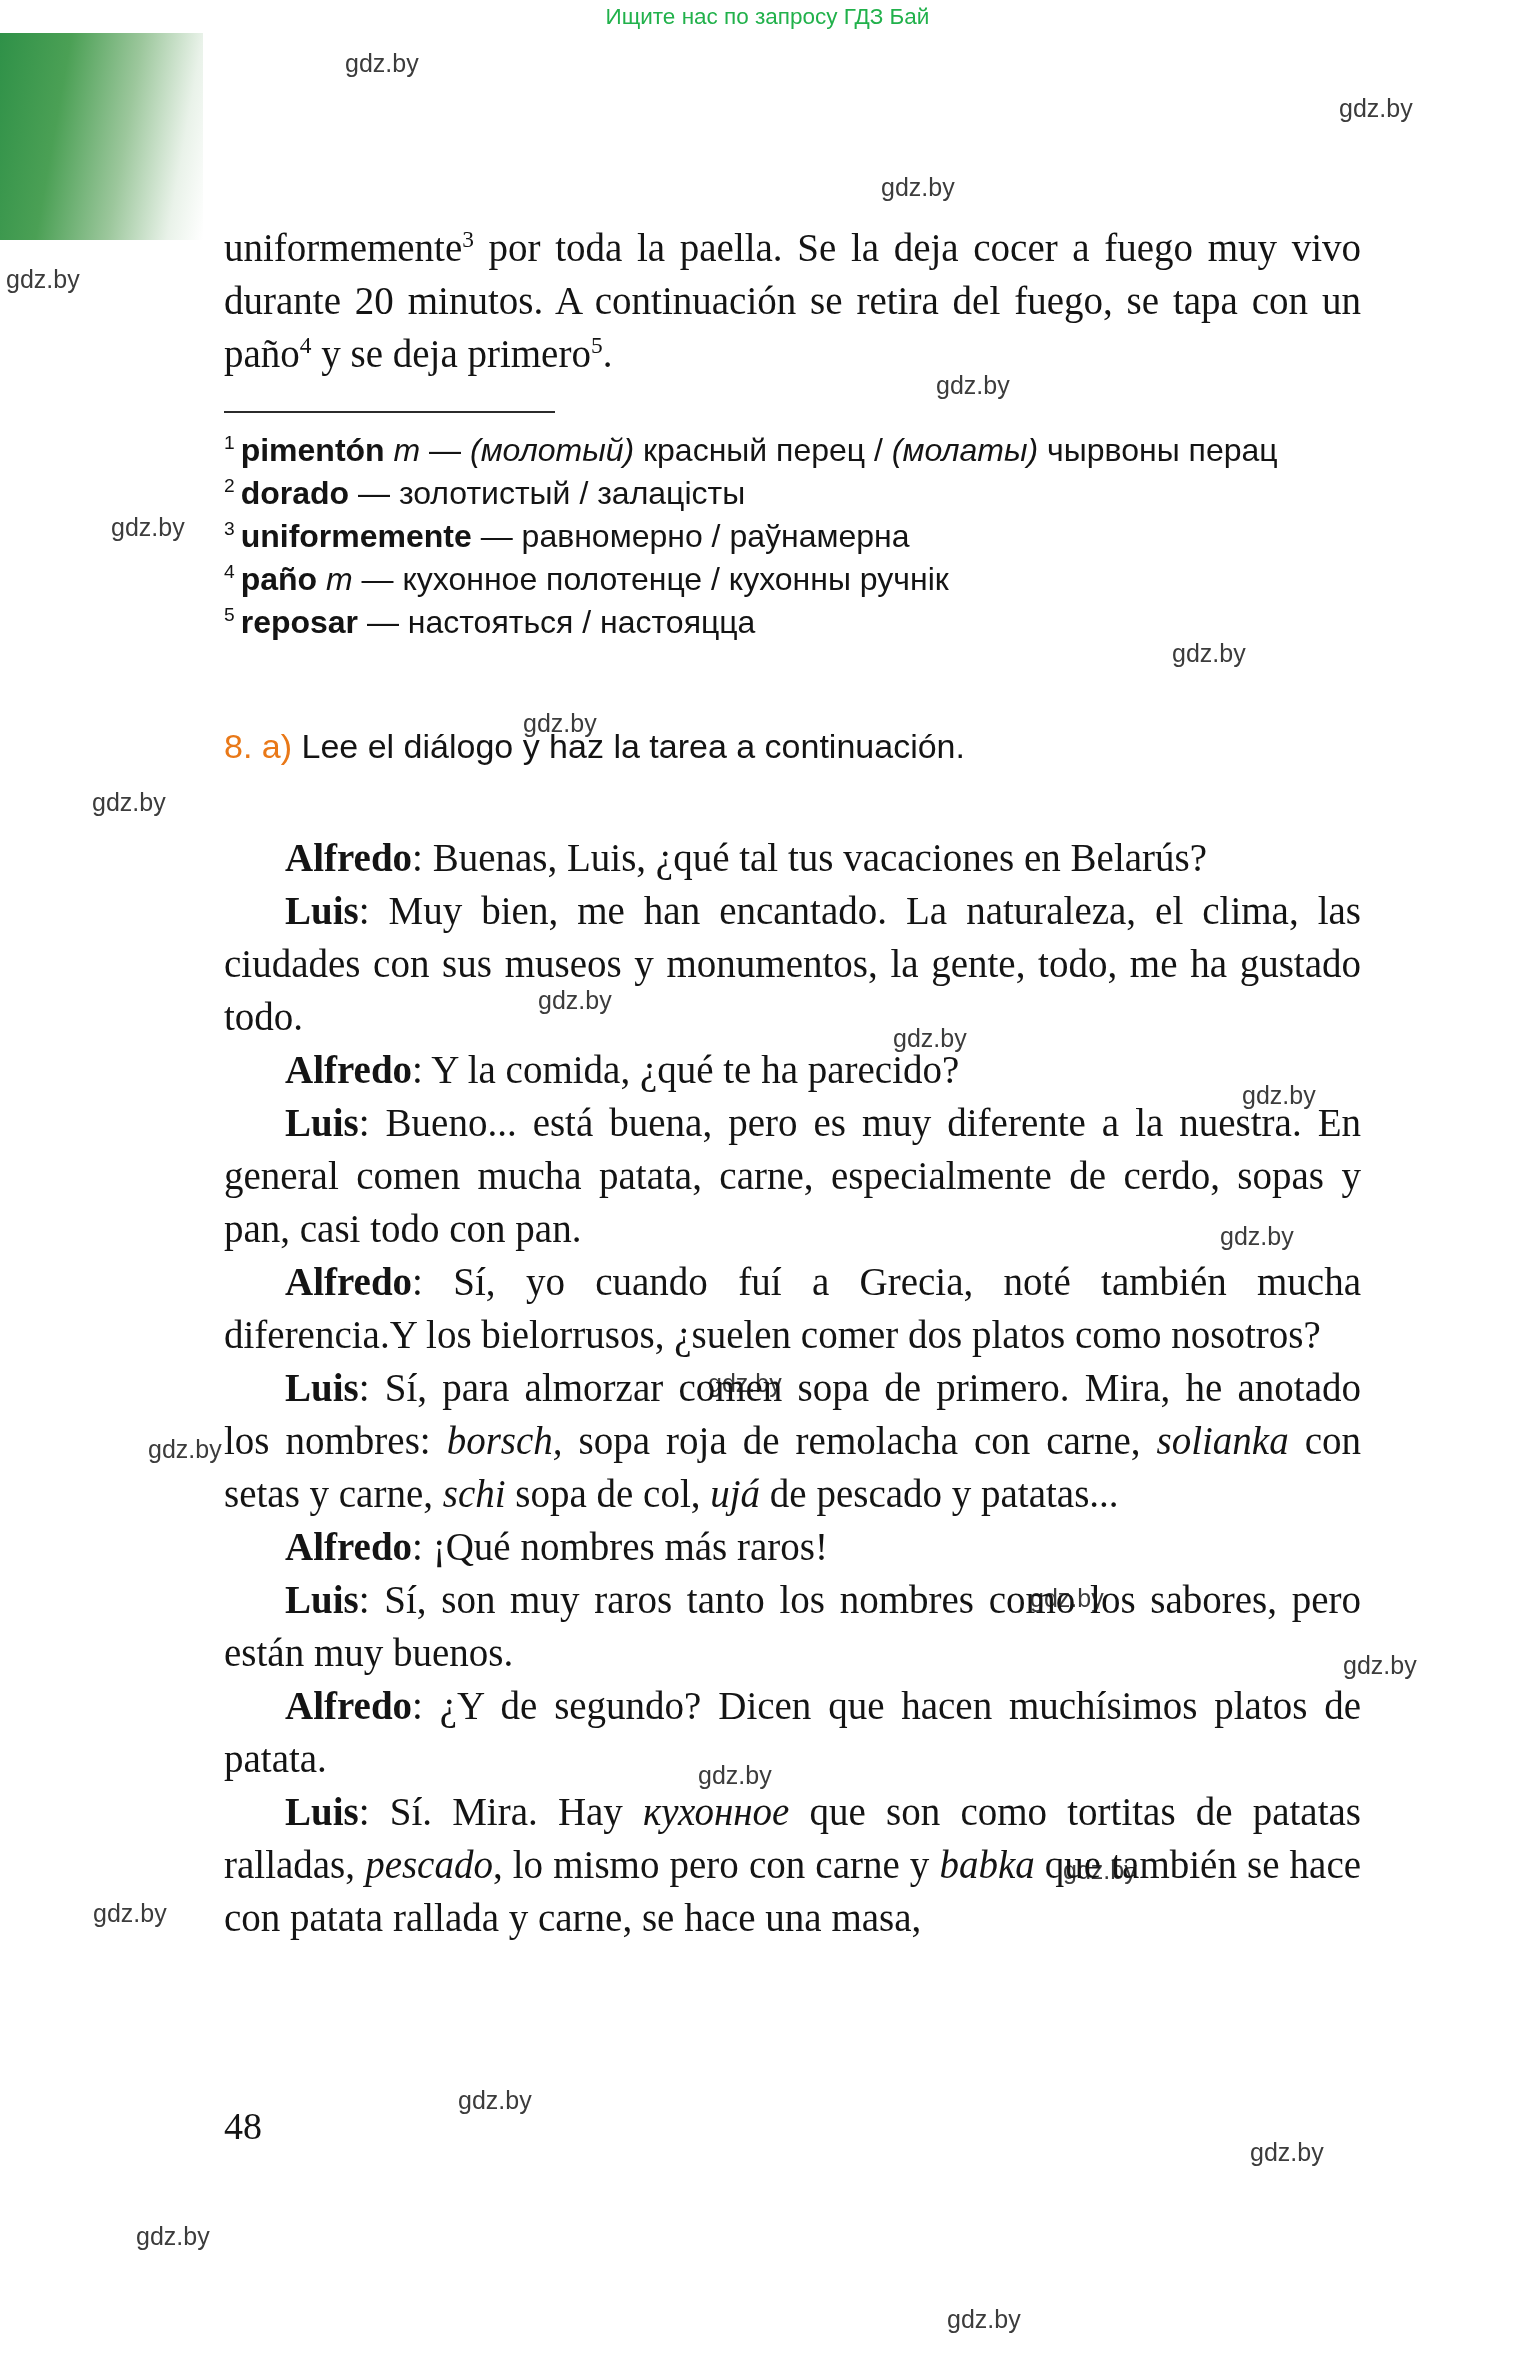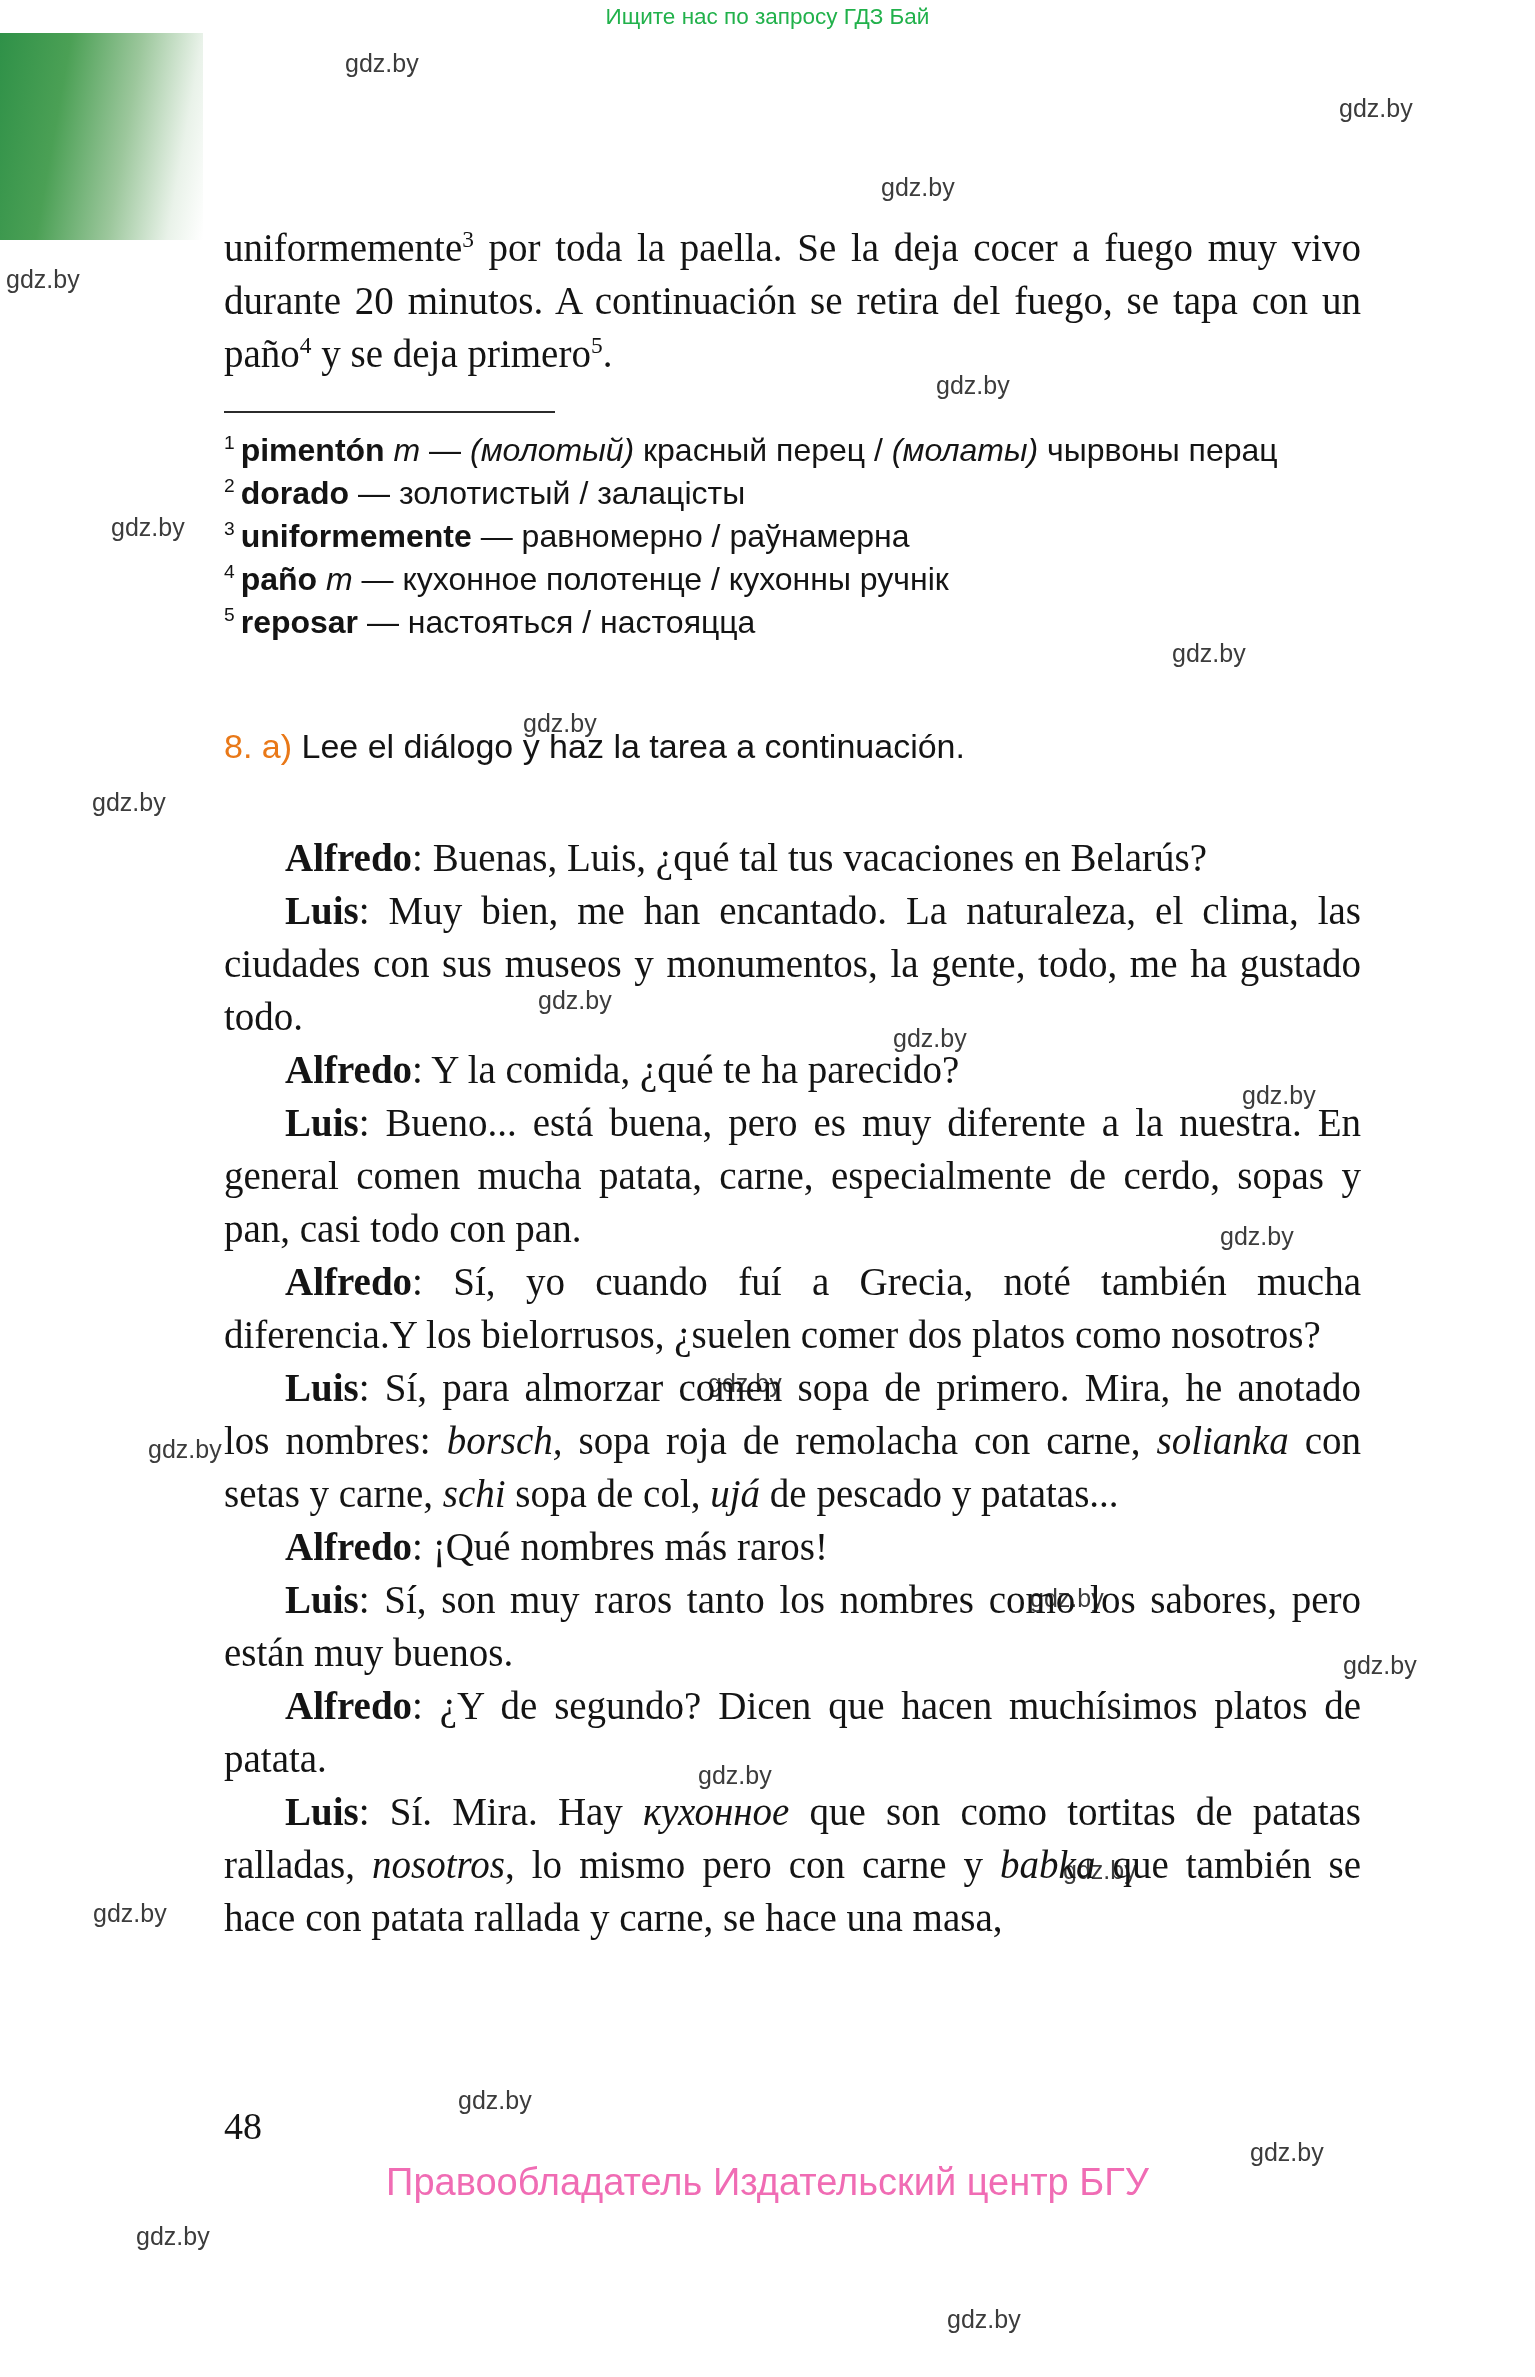--- a/index.html
+++ b/index.html
@@ -146,24 +146,23 @@
     <div class="dialogue">
       <p class="dlg"><b>Alfredo</b><span>: Buenas, Luis, ¿qué tal tus vacaciones en Belarús?</span></p>
       <p class="dlg"><b>Luis</b><span>: Muy bien, me han encantado. La naturaleza, el clima, las ciudades con sus museos y monumentos, la gente, todo, me ha gustado todo.</span></p>
       <p class="dlg"><b>Alfredo</b><span>: Y la comida, ¿qué te ha parecido?</span></p>
       <p class="dlg"><b>Luis</b><span>: Bueno... está buena, pero es muy diferente a la nuestra. En general comen mucha patata, carne, especialmente de cerdo, sopas y pan, casi todo con pan.</span></p>
       <p class="dlg"><b>Alfredo</b><span>: Sí, yo cuando fuí a Grecia, noté también mucha diferencia.Y los bielorrusos, ¿suelen comer dos platos como nosotros?</span></p>
       <p class="dlg"><b>Luis</b><span>: Sí, para almorzar comen sopa de primero. Mira, he anotado los nombres: </span><i>borsch,</i><span> sopa roja de remolacha con carne, </span><i>solianka</i><span> con setas y carne, </span><i>schi</i><span> sopa de col, </span><i>ujá</i><span> de pescado y patatas...</span></p>
       <p class="dlg"><b>Alfredo</b><span>: ¡Qué nombres más raros!</span></p>
       <p class="dlg"><b>Luis</b><span>: Sí, son muy raros tanto los nombres como los sabores, pero están muy buenos.</span></p>
       <p class="dlg"><b>Alfredo</b><span>: ¿Y de segundo? Dicen que hacen muchísimos platos de patata.</span></p>
-      <p class="dlg"><b>Luis</b><span>: Sí. Mira. Hay </span><i>кухонное</i><span> que son como tortitas de patatas ralladas, </span><i>nosotros</i><span>, lo mismo pero con carne y </span><i>babka</i><span> que también se hace con patata rallada y carne, se hace una masa,</span></p>
+      <p class="dlg"><b>Luis</b><span>: Sí. Mira. Hay </span><i>кухонное</i><span> que son como tortitas de patatas ralladas, </span><i>pescado</i><span>, lo mismo pero con carne y </span><i>babka</i><span> que también se hace con patata rallada y carne, se hace una masa,</span></p>
     </div>
 
   </div>
 
   <div class="page-number">48</div>
 
-  <div class="publisher">Правообладатель Издательский центр БГУ</div>
 
 
 </div>
 
 
 </body></html>

